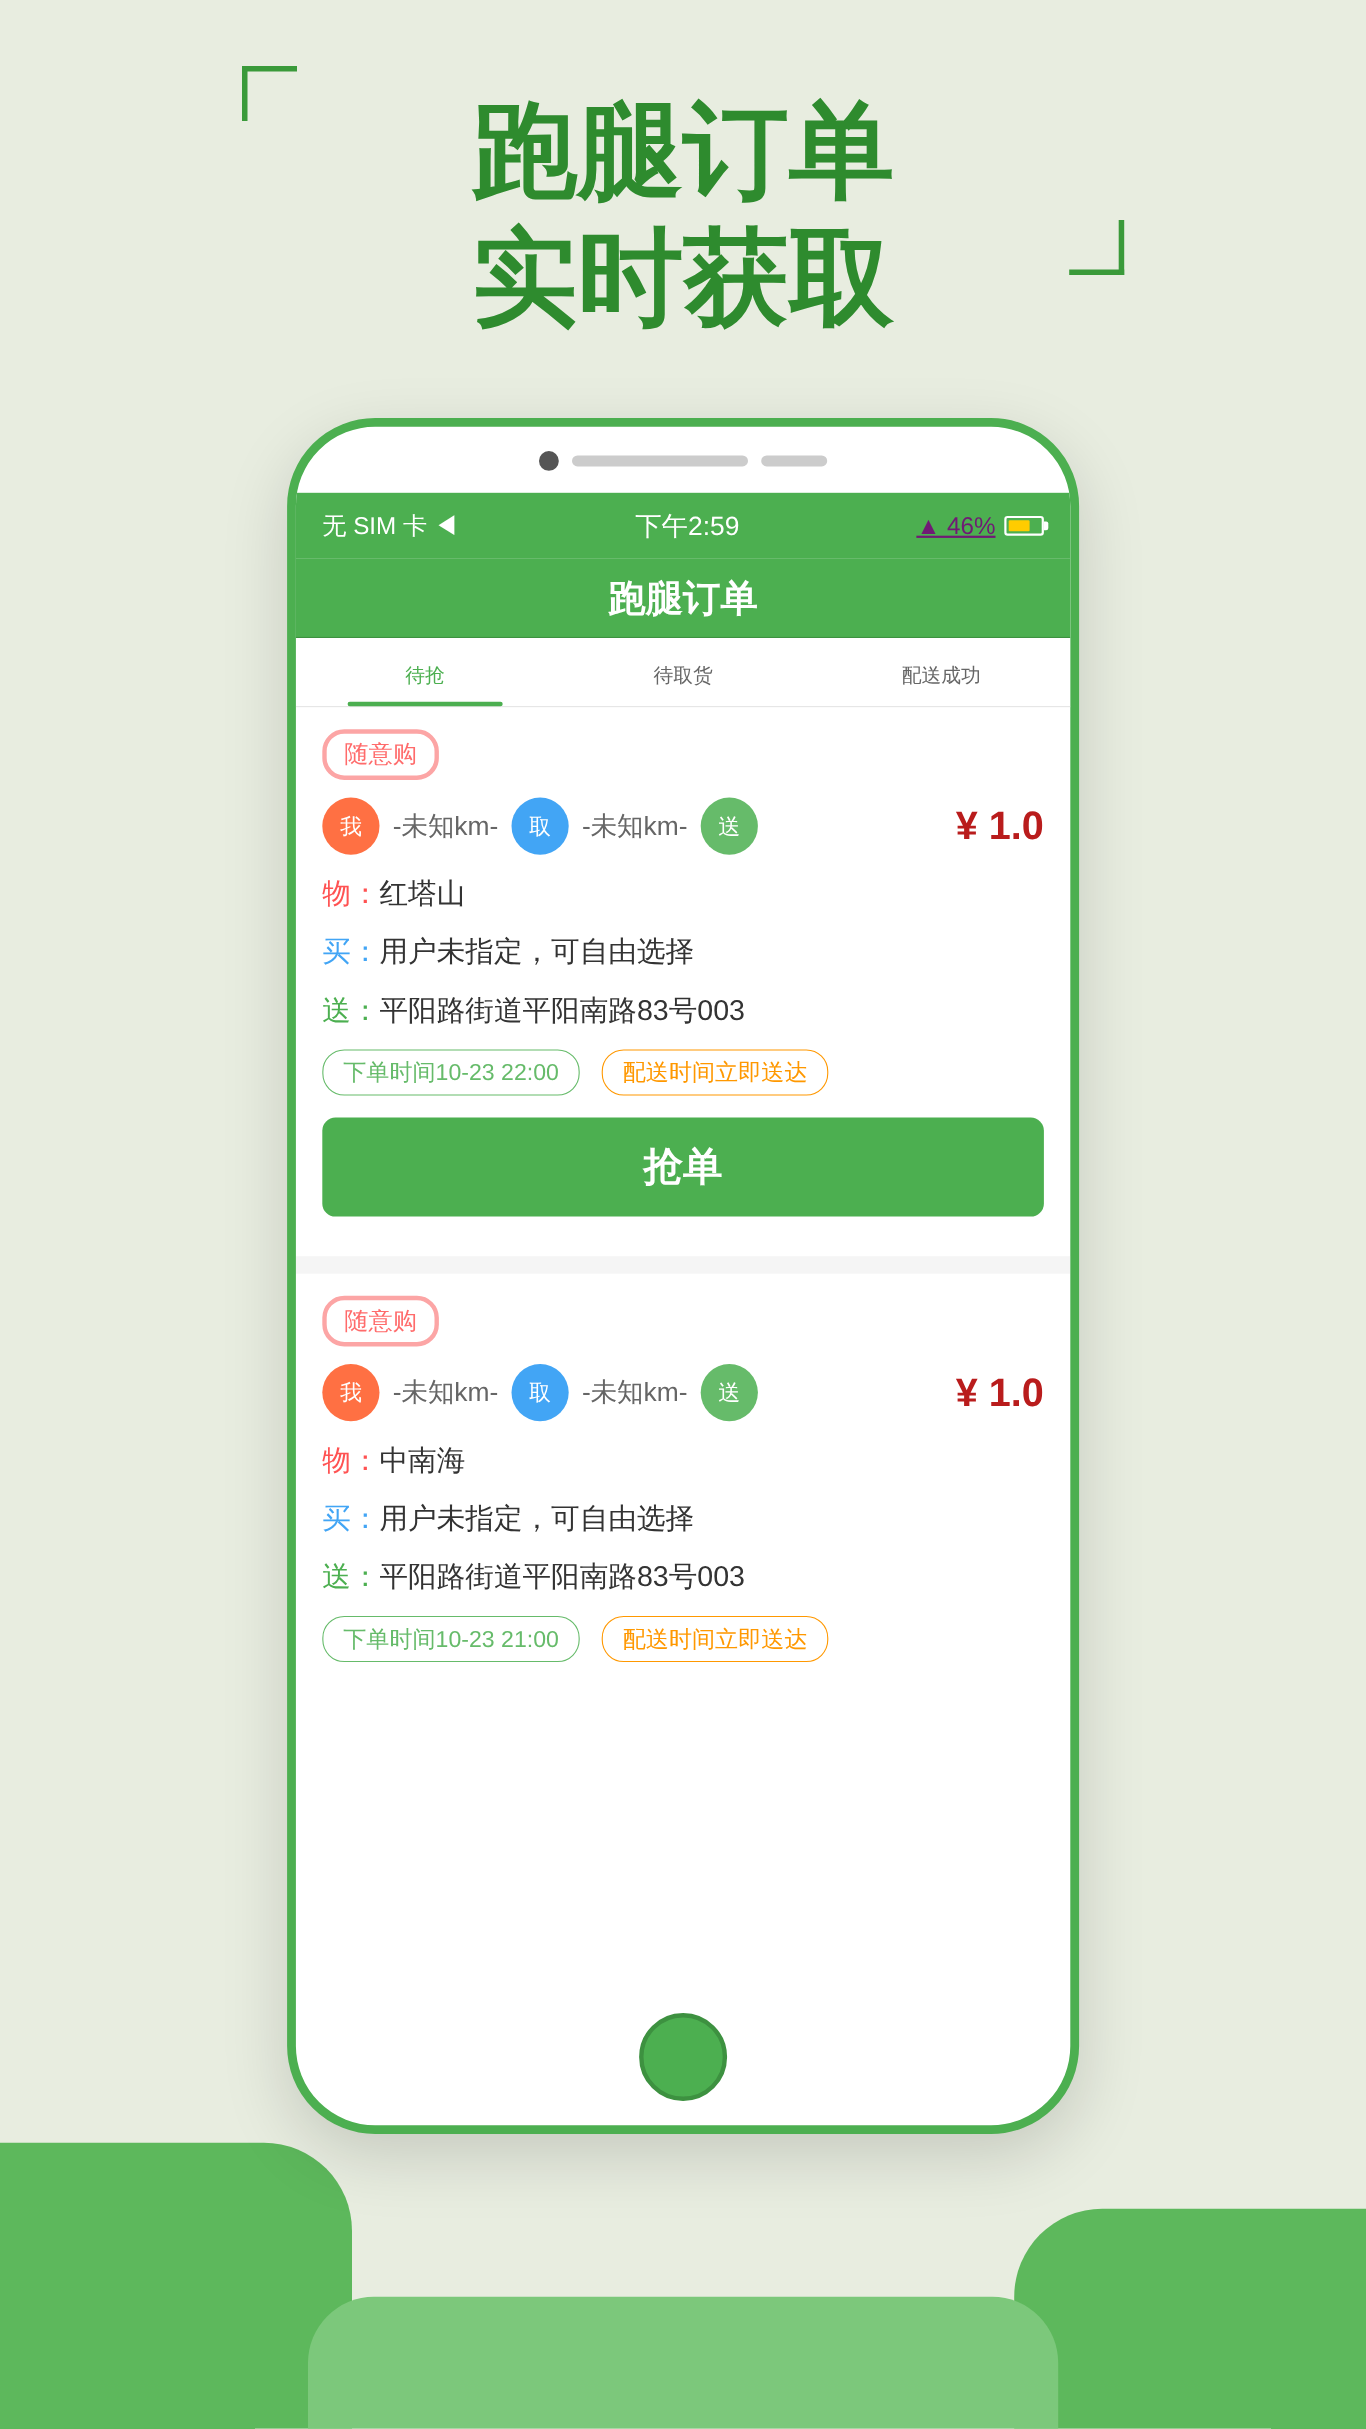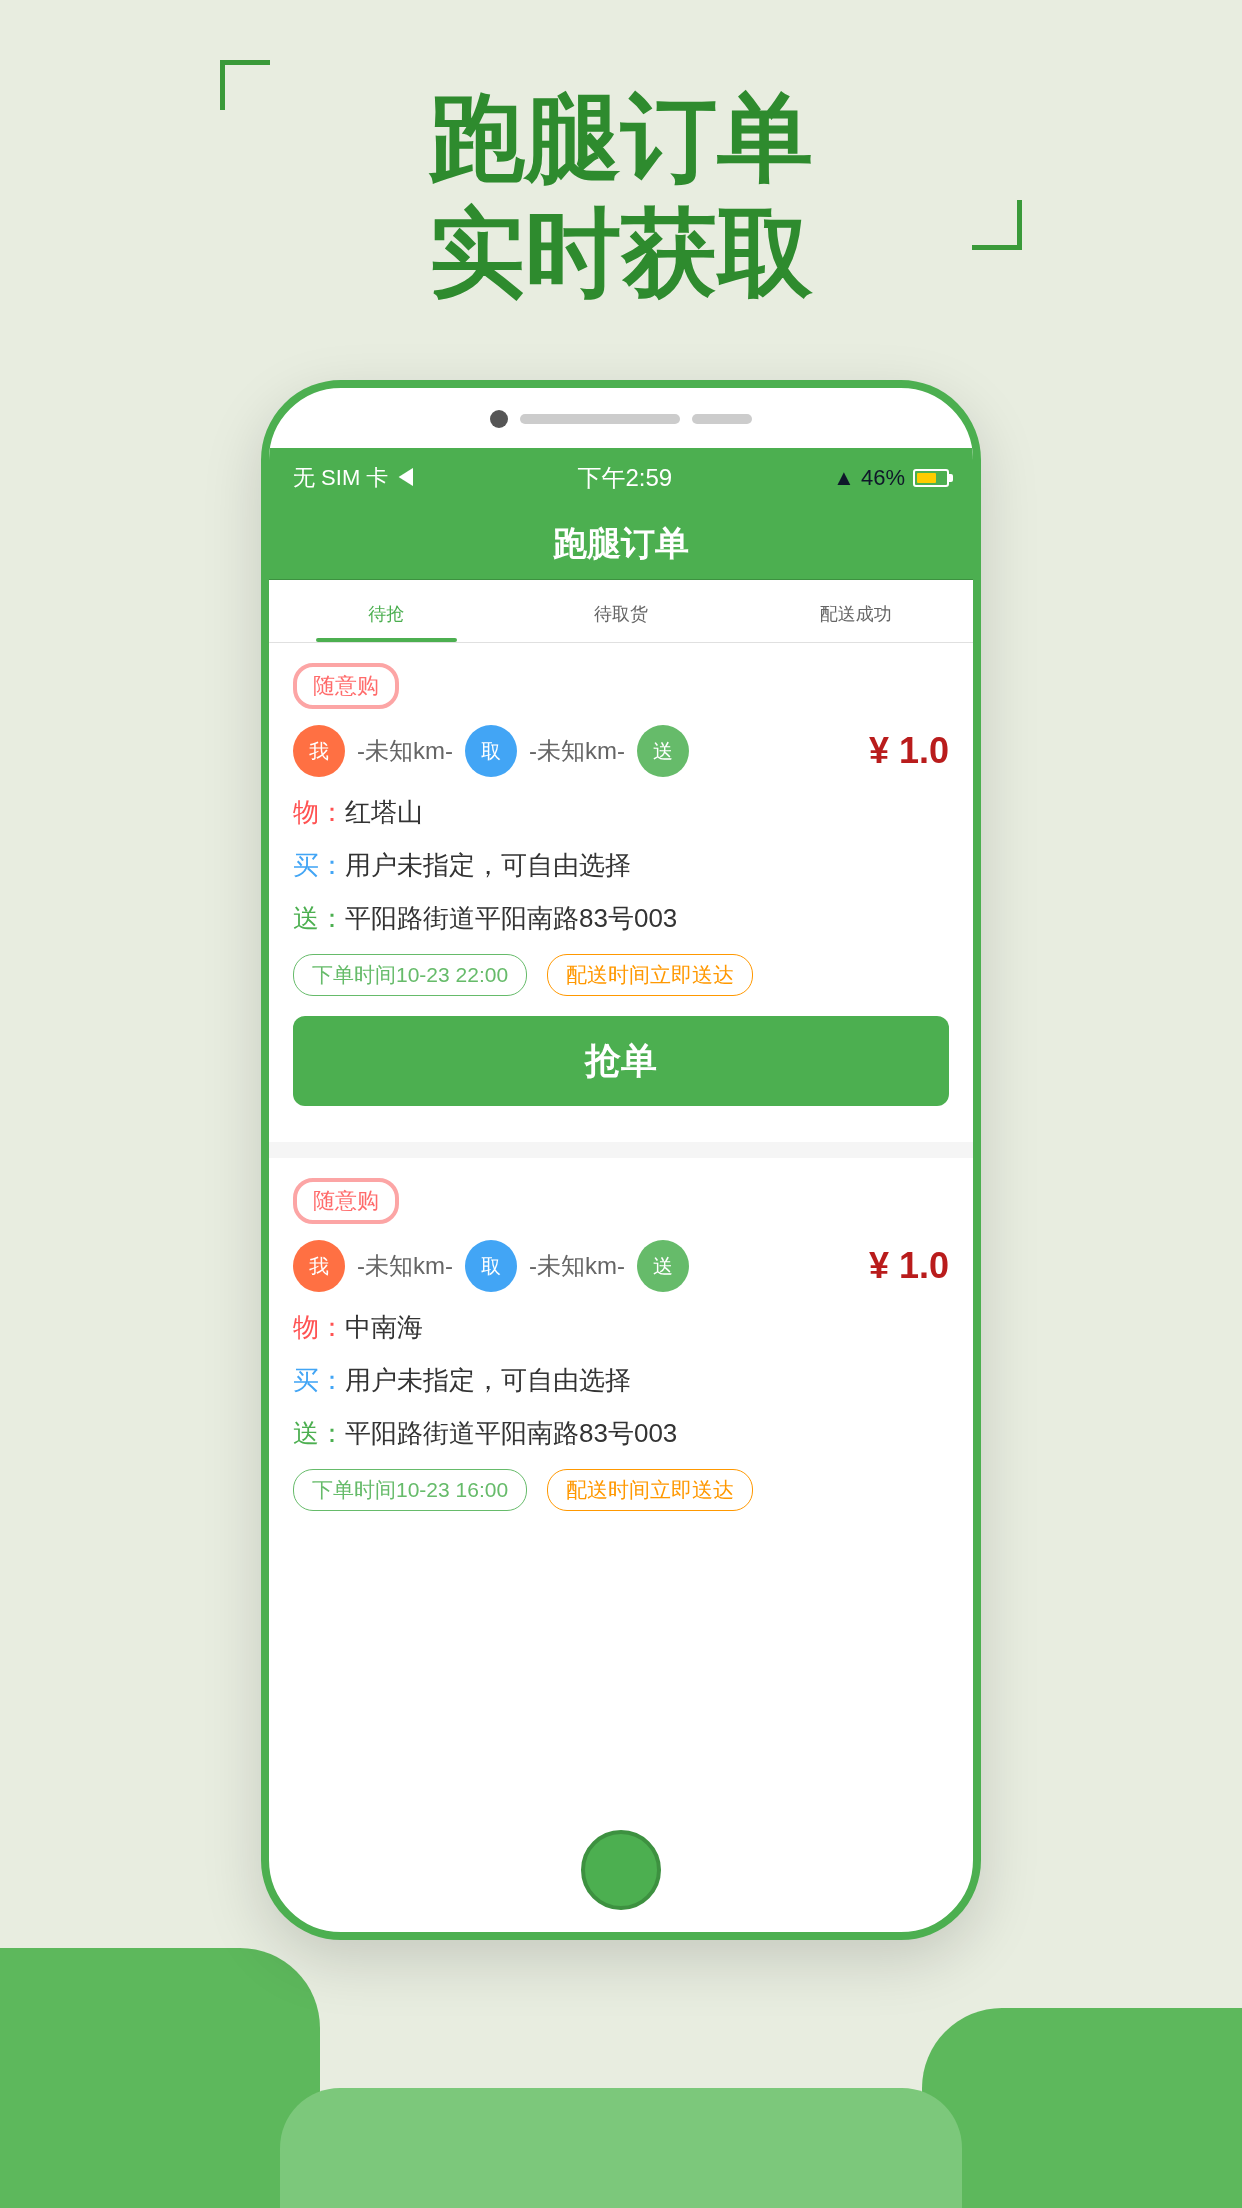--- a/index.html
+++ b/index.html
@@ -165,21 +165,22 @@
     .status-center {
       font-size: 24px;
       color: white;
       font-weight: 500;
     }
     .status-right {
       display: flex;
       align-items: center;
       gap: 8px;
       font-size: 22px;
-      color: #0f172a;
+      color: #701a75;
+      text-decoration: underline;
     }
     .battery-icon {
       display: inline-block;
       width: 36px;
       height: 18px;
       border: 2px solid white;
       border-radius: 3px;
       position: relative;
       vertical-align: middle;
     }
@@ -503,21 +504,21 @@
         <div class="order-detail-row">
           <span class="detail-label blue">买：</span>
           <span class="detail-value">用户未指定，可自由选择</span>
         </div>
         <div class="order-detail-row">
           <span class="detail-label green">送：</span>
           <span class="detail-value">平阳路街道平阳南路83号003</span>
         </div>
 
         <div class="time-badges">
-          <span class="time-badge">下单时间10-23 16:00</span>
+          <span class="time-badge">下单时间10-23 21:00</span>
           <span class="time-badge delivery">配送时间立即送达</span>
         </div>
       </div>
 
     </div>
 
     <div class="phone-home-btn"></div>
 
   </div>
 </div>

